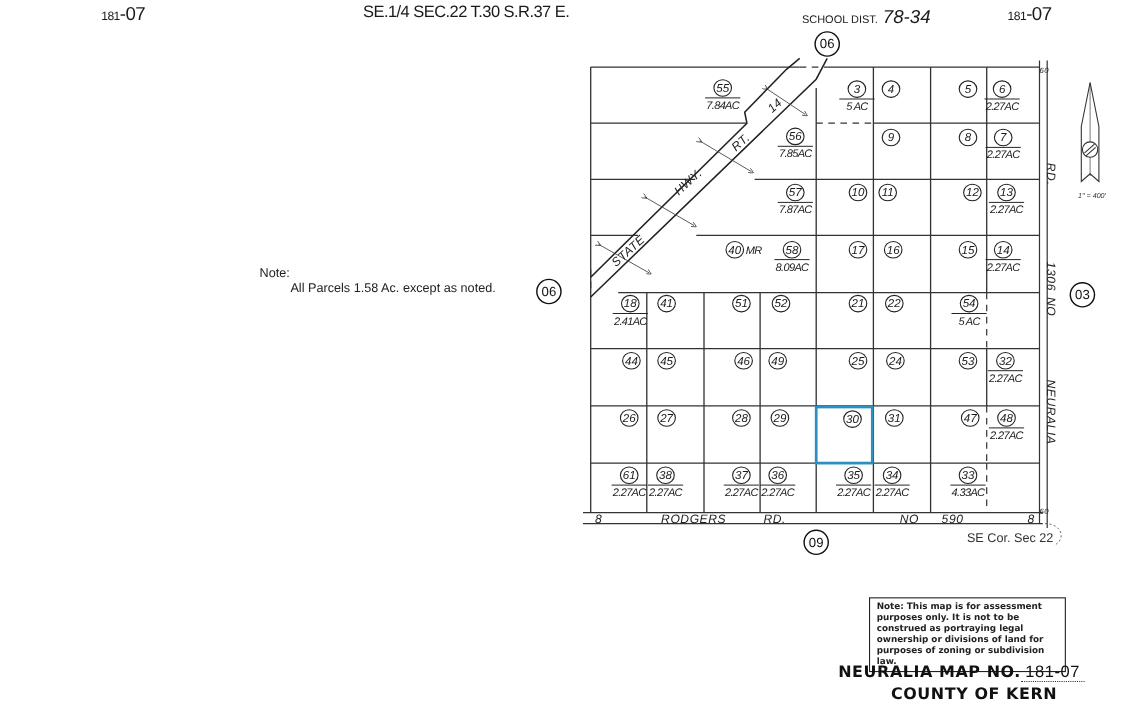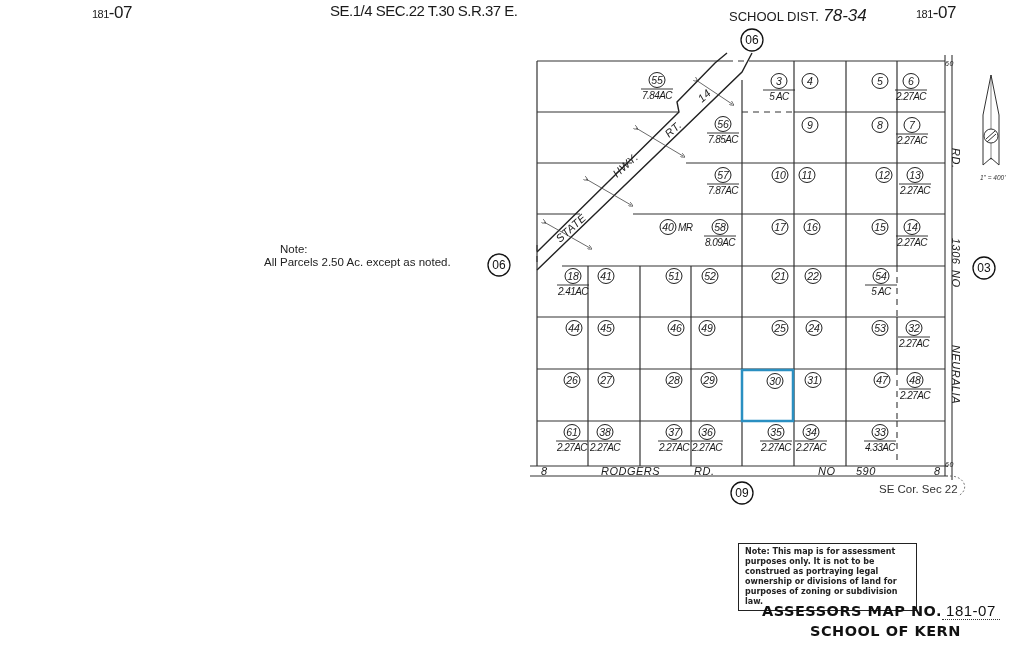--- a/index.html
+++ b/index.html
@@ -2,21 +2,21 @@
 <html><head>
 <meta charset="utf-8">
 <style>
   html, body { margin:0; padding:0; background:#ffffff; }
   body { width:1024px; height:654px; position:relative; overflow:hidden; font-family:"Liberation Sans", sans-serif; color:#1a1a1a; }
   .abs { position:absolute; }
   .hdr { font-family:"Liberation Sans", sans-serif; color:#1a1a1a; }
   .map-id { font-size:17px; letter-spacing:-0.5px; }
   .map-id small { font-size:11px;text-align:center; }
   .title { font-size:15px; letter-spacing:-0.5px; }
-  .school { font-size:13px; }
+  .school { font-size:10px; }
   .school-num { font-size:17px; font-style:italic; }
   svg text { font-family:"Liberation Sans", sans-serif; }
   .parcel-num { font-size:10.5px; font-style:italic; fill:#1a1a1a; }
   .acre { font-size:10px; font-style:italic; fill:#1a1a1a; letter-spacing:-0.6px; }
   .bigcircle { font-size:12px; fill:#111; }
   .road-label { font-size:11px; font-style:italic; fill:#222; letter-spacing:0.5px; }
   .note-left { font-size:11.5px; color:#222; }
   .disclaimer { border:1.5px solid #222; padding:3px 6px; font-size:8px; font-weight:bold; line-height:10px; font-family:"DejaVu Sans", sans-serif; color:#222; width:165px; }
   .assessor { font-family:"DejaVu Sans", sans-serif; font-weight:bold; font-size:14.5px; letter-spacing:0.5px; color:#111; }
   .assessor .mapno { font-weight:normal; font-family:"Liberation Sans", sans-serif; font-size:15px; }
@@ -30,22 +30,22 @@
 </div>
 <div class="abs hdr title" style="left:330px; top:2px;" data-interactable="false">SE.1/4 SEC.22 T.30 S.R.37 E.</div>
 <div class="abs hdr" style="left:729px; top:6px;" data-interactable="false">
   <span class="school" data-interactable="false">SCHOOL DIST.</span>
   <span class="school-num" data-interactable="false">78-34</span>
 </div>
 <div class="abs hdr map-id" style="left:916px; top:3px;" data-interactable="false">
   <small data-interactable="false">181</small><span data-interactable="false">-07</span>
 </div>
 
-<div class="abs note-left" style="left:236px; top:243px;margin-left:44px;" data-interactable="false">Note:</div>
-<div class="abs note-left" style="left:264px; top:256px;" data-interactable="false">All Parcels 2.50 Ac. except as noted.</div>
+<div class="abs note-left" style="left:236px; top:243px;" data-interactable="false">Note:</div>
+<div class="abs note-left" style="left:264px; top:256px;" data-interactable="false">All Parcels 1.58 Ac. except as noted.</div>
 
 <svg class="abs" style="left:0; top:0;" width="1024" height="654" viewBox="0 0 1024 654" data-interactable="false">
   <defs>
     <marker id="arr" markerWidth="6" markerHeight="6" refX="3" refY="3" orient="auto">
       <path d="M0,0 L6,3 L0,6" fill="none" stroke="#333" stroke-width="0.8"></path>
     </marker>
   </defs>
 
   <g stroke="#333" stroke-width="1.2" fill="none" data-interactable="false">
 
@@ -397,18 +397,18 @@
       </g>
       <g data-interactable="true">
         <ellipse cx="880" cy="432" rx="8" ry="7.5" fill="none" stroke="#222" stroke-width="1" data-interactable="false"></ellipse>
         <text x="880" y="435.5" text-anchor="middle" class="parcel-num" data-interactable="false">33</text>
         <line x1="864" x2="896" y1="441" y2="441" stroke="#222" stroke-width="0.9" data-interactable="false"></line>
         <text x="880" y="451" text-anchor="middle" class="acre" data-interactable="false">4.33AC</text>
       </g>
     </g>
 </svg>
 
-<div class="abs disclaimer" style="left:738px; top:543px;" data-interactable="false">Note: This map is for assessment purposes only. It is not to be construed as portraying legal ownership or divisions of land for purposes of zoning or subdivision law.</div>
+<div class="abs disclaimer" style="left:790px; top:543px;" data-interactable="false">Note: This map is for assessment purposes only. It is not to be construed as portraying legal ownership or divisions of land for purposes of zoning or subdivision law.</div>
 
 <div class="abs assessor" style="left:762px; top:602px;" data-interactable="false">
-  <span data-interactable="false">ASSESSORS MAP NO.</span><span class="mapno" style="border-bottom:1px dotted #333; padding:0 4px;" data-interactable="false">181-07</span>
+  <span data-interactable="false">NEURALIA MAP NO.</span><span class="mapno" style="border-bottom:1px dotted #333; padding:0 4px;" data-interactable="false">181-07</span>
 </div>
-<div class="abs assessor" style="left:810px; top:623px;" data-interactable="false">SCHOOL OF KERN</div>
+<div class="abs assessor" style="left:810px; top:623px;" data-interactable="false">COUNTY OF KERN</div>
 
 </body></html>

